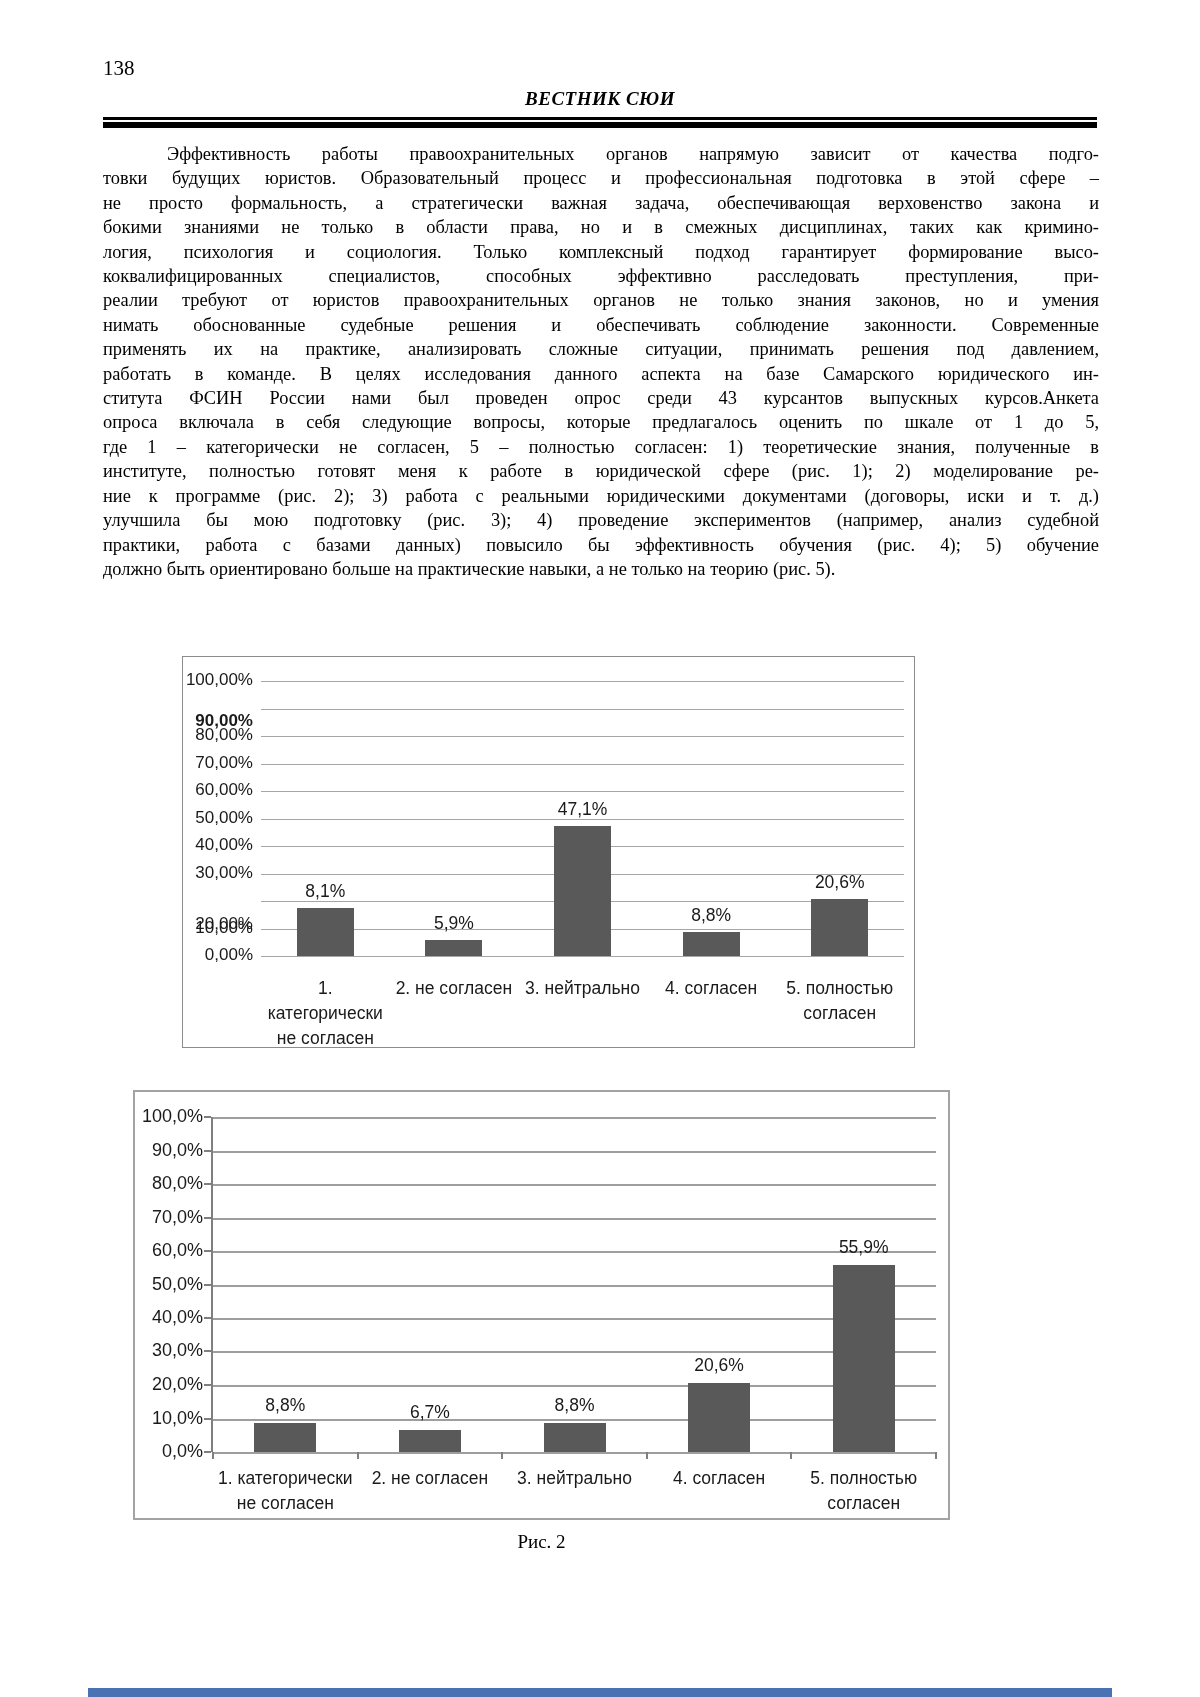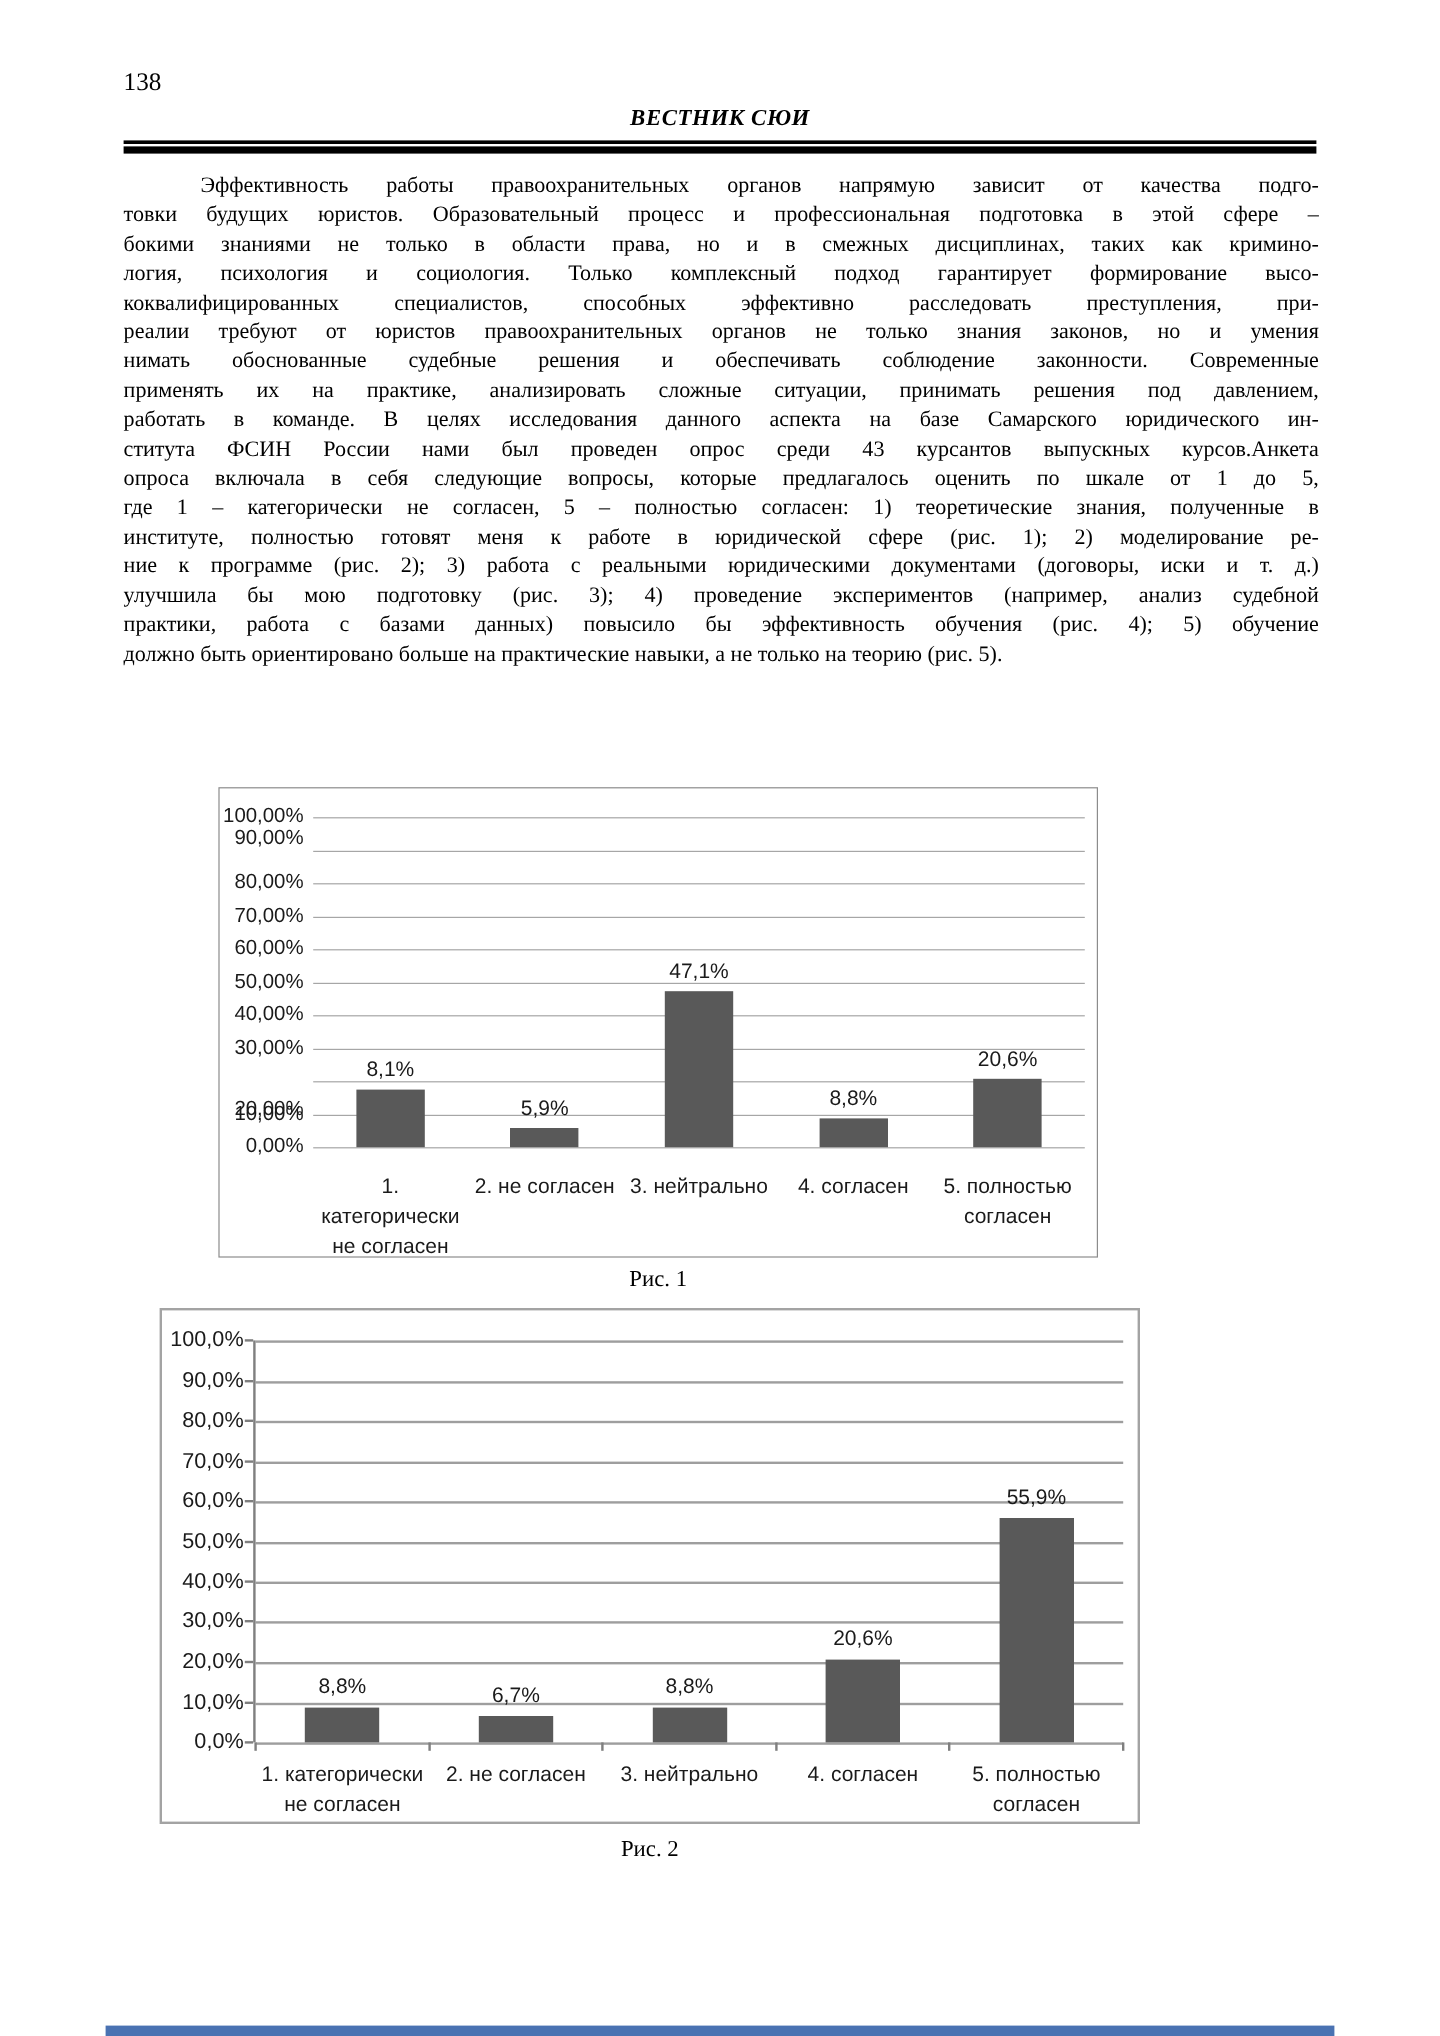--- a/index.html
+++ b/index.html
@@ -53,41 +53,42 @@
   <div class="page-number">138</div>
   <div class="journal-title">ВЕСТНИК СЮИ</div>
   <div class="double-rule">
     <div class="r1"></div>
     <div class="r2"></div>
   </div>
 
   <div class="body-text" id="paragraph">
       <div class="tline first">Эффективность работы правоохранительных органов напрямую зависит от качества подго-</div>
       <div class="tline">товки будущих юристов. Образовательный процесс и профессиональная подготовка в этой сфере –</div>
+      <div class="tline">не просто формальность, а стратегически важная задача, обеспечивающая верховенство закона и</div>
       <div class="tline">бокими знаниями не только в области права, но и в смежных дисциплинах, таких как кримино-</div>
       <div class="tline">логия, психология и социология. Только комплексный подход гарантирует формирование высо-</div>
       <div class="tline">коквалифицированных специалистов, способных эффективно расследовать преступления, при-</div>
       <div class="tline">реалии требуют от юристов правоохранительных органов не только знания законов, но и умения</div>
       <div class="tline">нимать обоснованные судебные решения и обеспечивать соблюдение законности. Современные</div>
       <div class="tline">применять их на практике, анализировать сложные ситуации, принимать решения под давлением,</div>
       <div class="tline">работать в команде. В целях исследования данного аспекта на базе Самарского юридического ин-</div>
       <div class="tline">ститута ФСИН России нами был проведен опрос среди 43 курсантов выпускных курсов.Анкета</div>
       <div class="tline">опроса включала в себя следующие вопросы, которые предлагалось оценить по шкале от 1 до 5,</div>
       <div class="tline">где 1 – категорически не согласен, 5 – полностью согласен: 1) теоретические знания, полученные в</div>
       <div class="tline">институте, полностью готовят меня к работе в юридической сфере (рис. 1); 2) моделирование ре-</div>
       <div class="tline">ние к программе (рис. 2); 3) работа с реальными юридическими документами (договоры, иски и т. д.)</div>
       <div class="tline">улучшила бы мою подготовку (рис. 3); 4) проведение экспериментов (например, анализ судебной</div>
       <div class="tline">практики, работа с базами данных) повысило бы эффективность обучения (рис. 4); 5) обучение</div>
       <div class="tline last">должно быть ориентировано больше на практические навыки, а не только на теорию (рис. 5).</div>
     </div>
 
   <div class="figure-box" id="fig1">
     <div class="yaxis">
         <div class="ytick" style="top: -11px;">100,00%</div>
-        <div class="ytick" style="top: 7px;">90,00%</div>
+        <div class="ytick" style="top: 30px; font-weight: bold;">90,00%</div>
         <div class="ytick" style="top: 44px;">80,00%</div>
         <div class="ytick" style="top: 72px;">70,00%</div>
         <div class="ytick" style="top: 99px;">60,00%</div>
         <div class="ytick" style="top: 127px; margin-left: 36px;">50,00%</div>
         <div class="ytick" style="top: 154px;">40,00%</div>
         <div class="ytick" style="top: 182px;">30,00%</div>
         <div class="ytick" style="top: 209px; margin-top: 24px;">20,00%</div>
         <div class="ytick" style="top: 237px;">10,00%</div>
         <div class="ytick" style="top: 264px;">0,00%</div>
       </div>
@@ -118,21 +119,20 @@
         <div class="xlabel">1.
 категорически
 не согласен</div>
         <div class="xlabel">2. не согласен</div>
         <div class="xlabel">3. нейтрально</div>
         <div class="xlabel">4. согласен</div>
         <div class="xlabel">5. полностью
 согласен</div>
       </div>
   </div>
-  <div class="fig-caption" id="cap1">Рис. 1</div>
 
   <div class="figure-box" id="fig2">
     <div class="yaxis">
         <div class="ytick" style="top: -11px;">100,0%</div>
         <div class="ytick" style="top: 23px;">90,0%</div>
         <div class="ytick" style="top: 56px;">80,0%</div>
         <div class="ytick" style="top: 90px;">70,0%</div>
         <div class="ytick" style="top: 123px;">60,0%</div>
         <div class="ytick" style="top: 157px;">50,0%</div>
         <div class="ytick" style="top: 190px;">40,0%</div>

